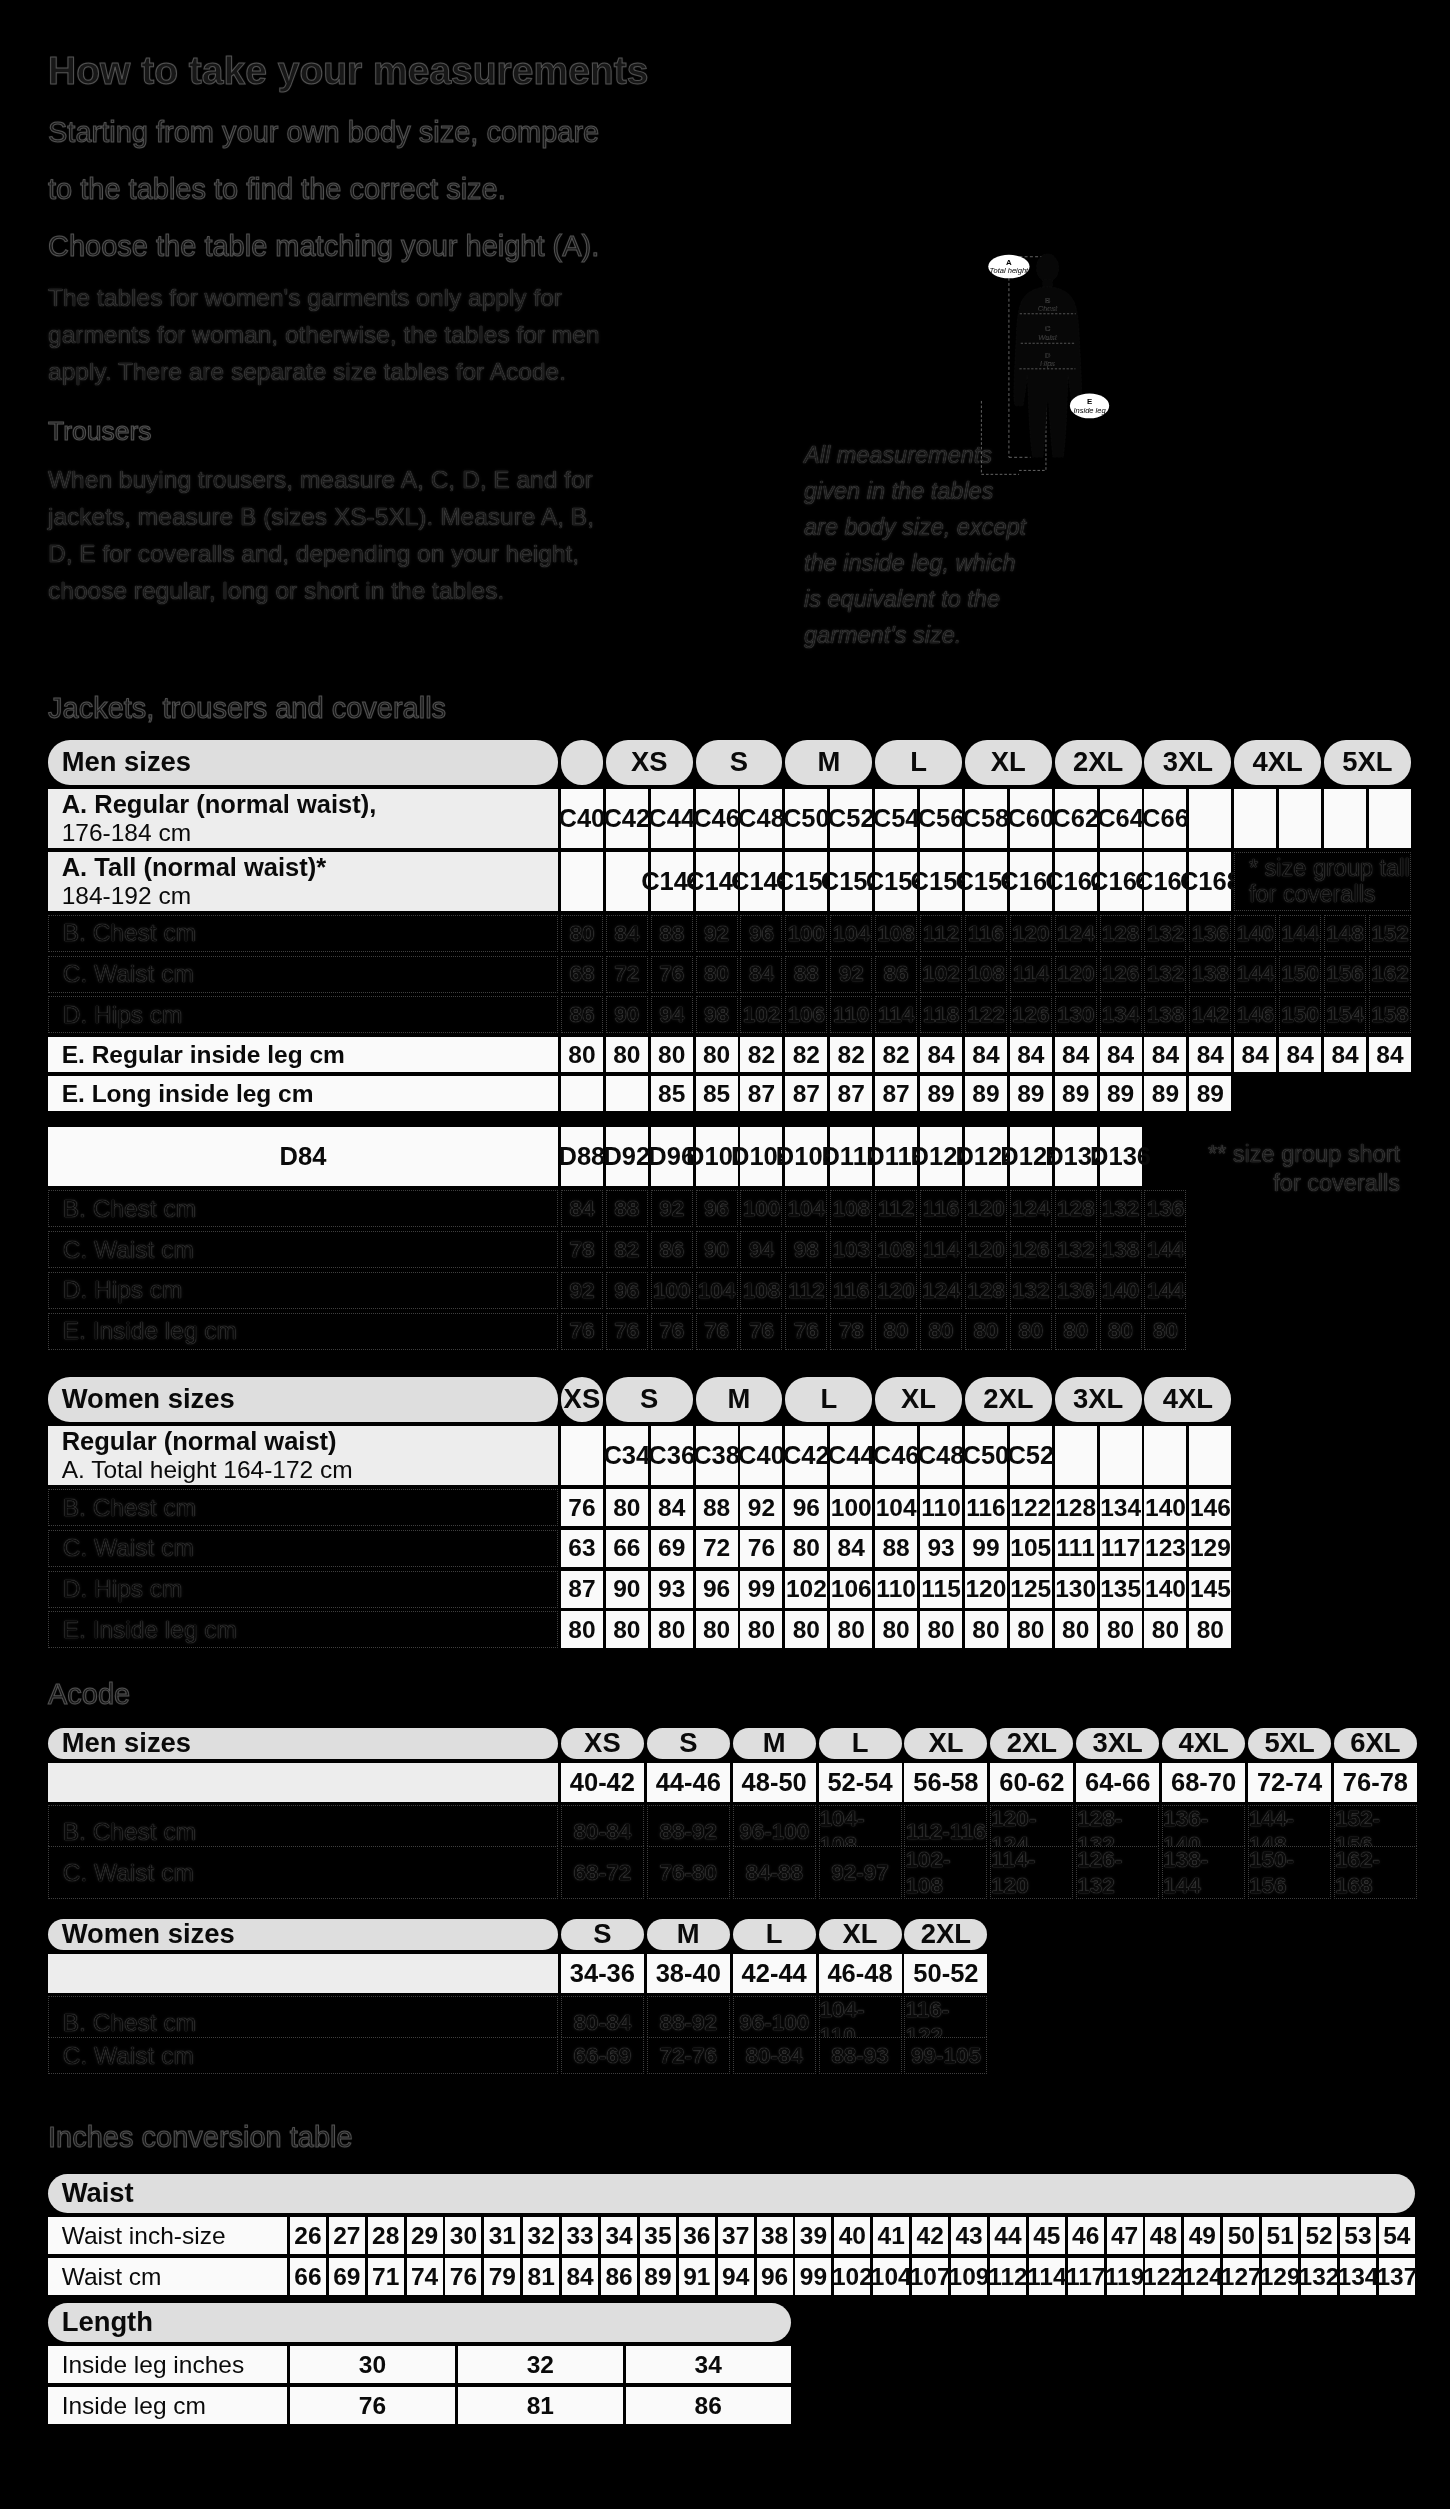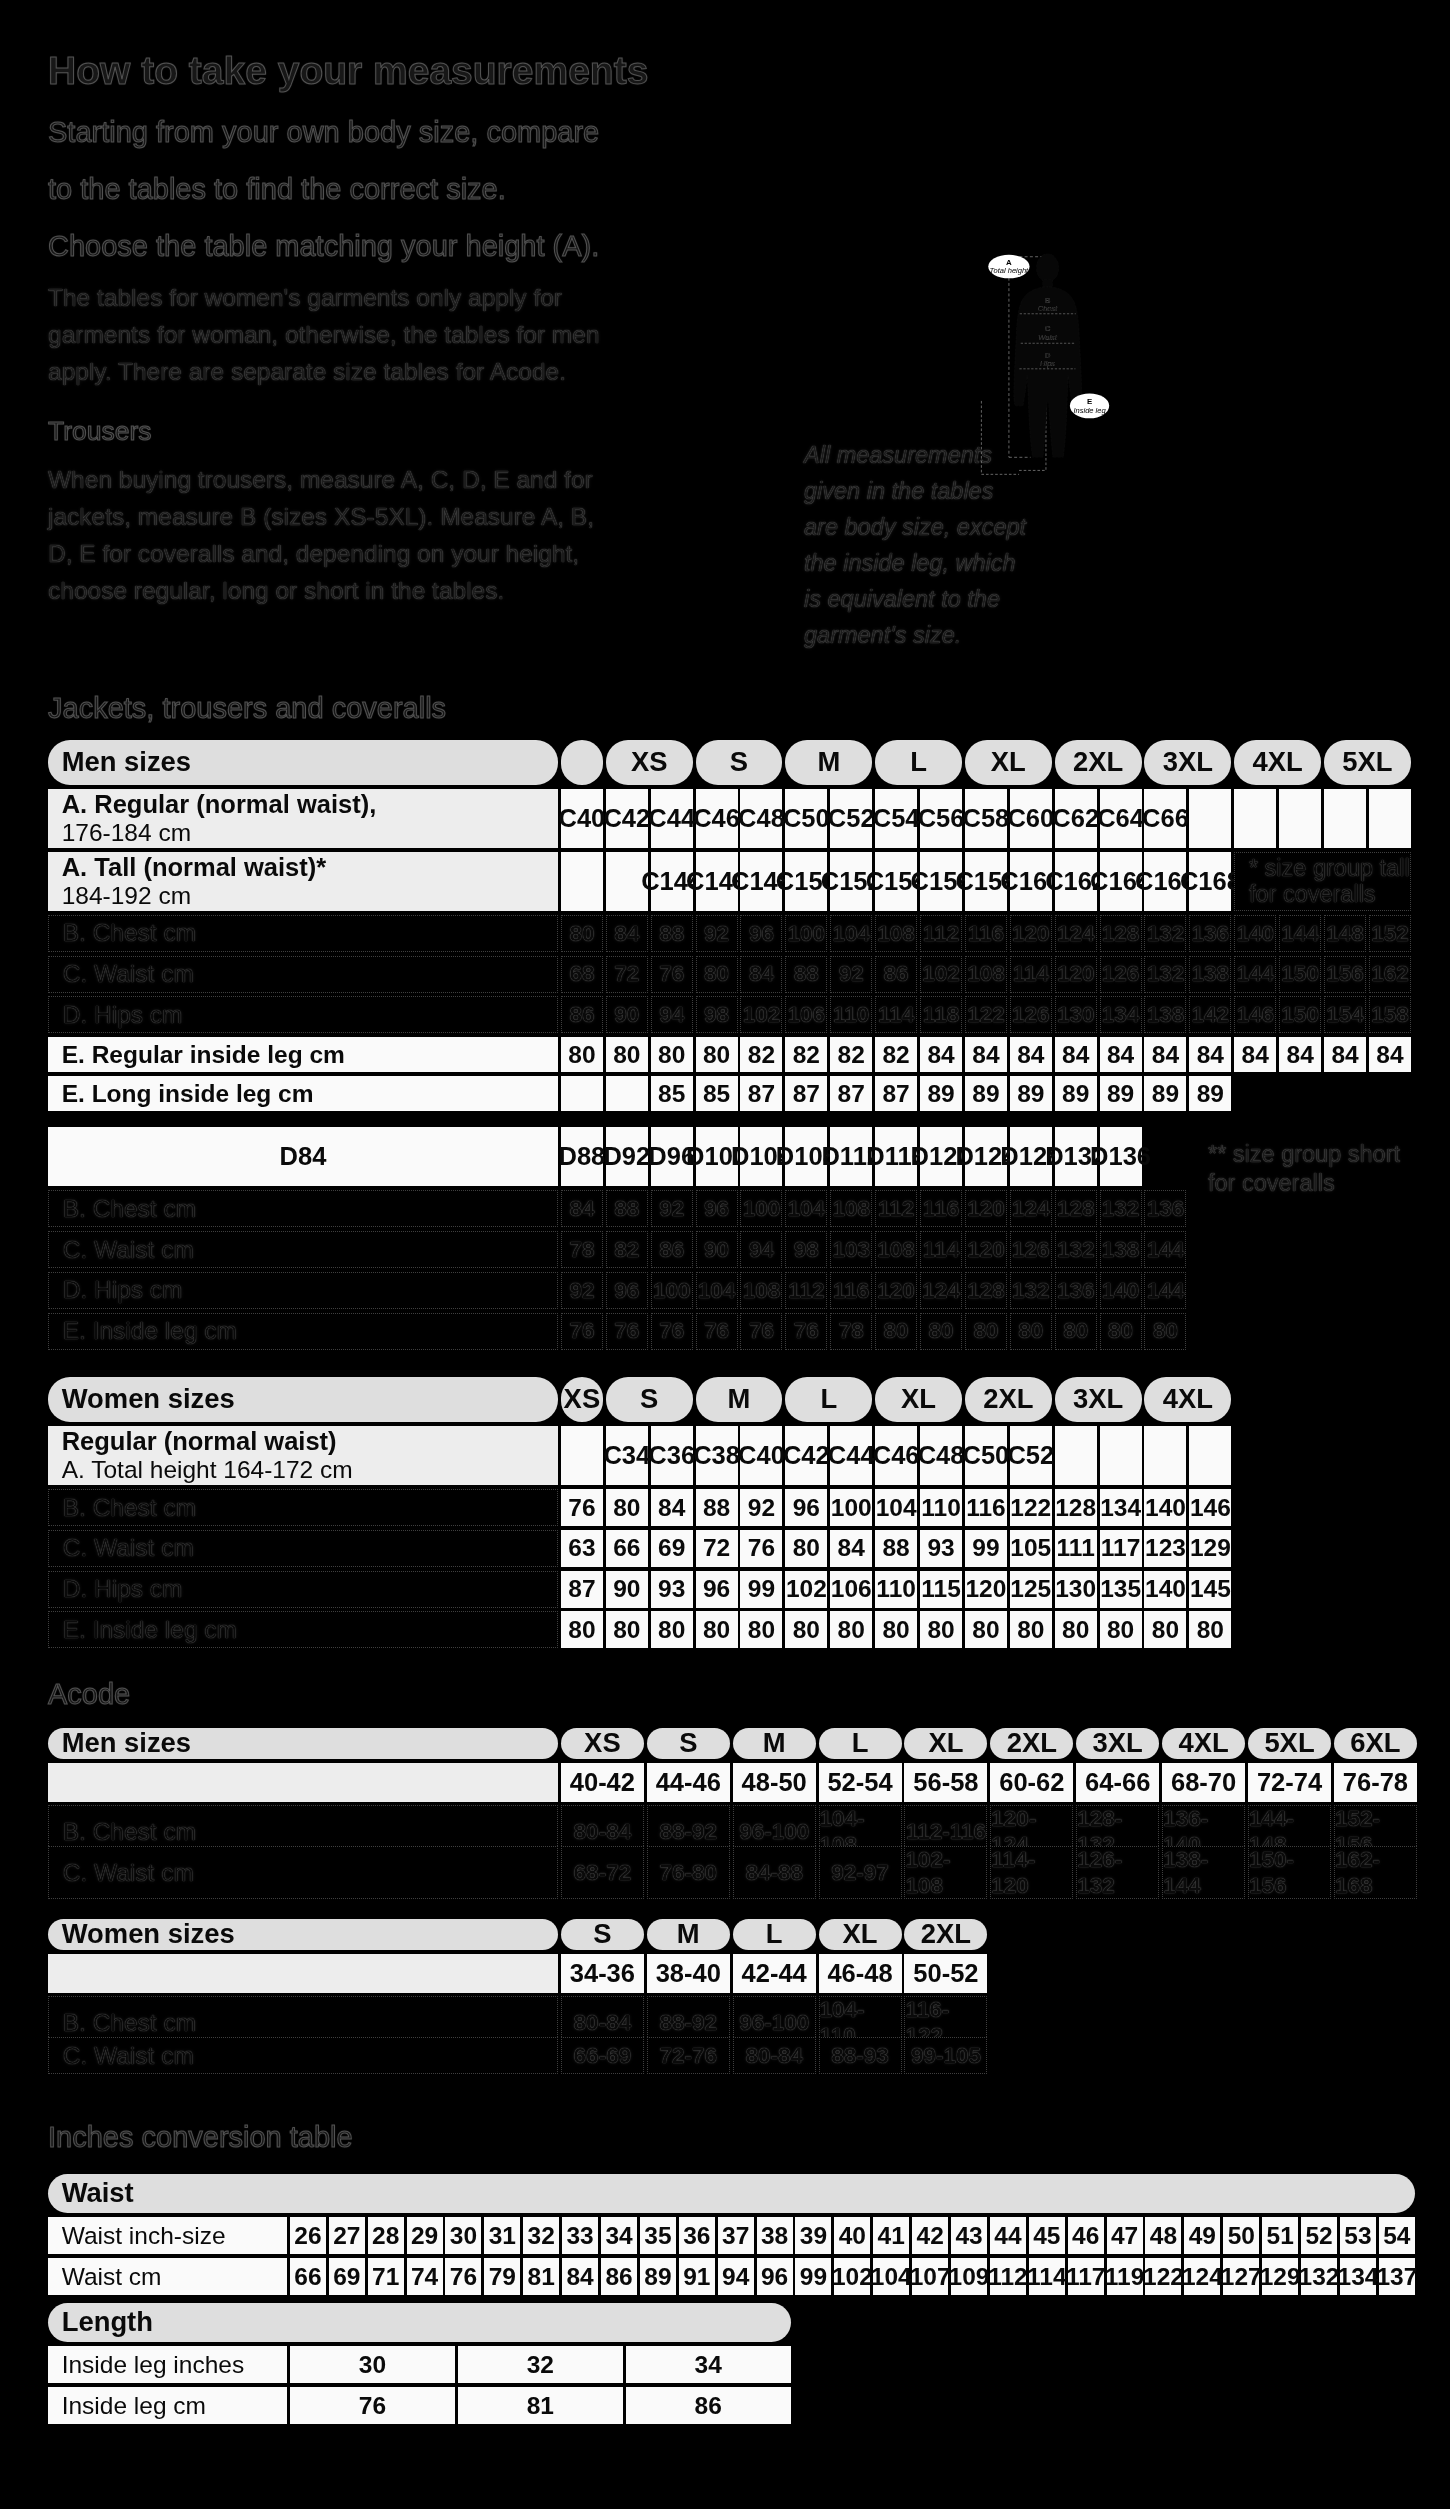--- a/index.html
+++ b/index.html
@@ -36,21 +36,21 @@
   .notecell .lb,.notecell .ls{font-size:23.5px;font-weight:normal;}
   .rowlab{font-size:24.5px;}
   .waist-lab{font-weight:normal;font-size:24.5px;}
   
   .h1{font-size:39px;font-weight:bold;}
   .h2{font-size:29px;font-weight:normal;}
   .h3{font-size:26.5px;font-weight:normal;}
   .sub{font-size:29px;line-height:57px;}
   .body{font-size:24.5px;line-height:37px;}
   .itnote{font-size:23.5px;line-height:36px;font-style:italic;}
-  .sidenote{font-size:23.5px;line-height:29px;}
+  .sidenote{font-size:23.5px;line-height:29px;text-align:right;}
 </style>
 </head>
 <body>
 
 <div id="canvas">
 
   <div class="abs gh h1" style="left:48px;top:49px;">How to take your measurements</div>
   <div class="abs gh sub pre" style="left:48px;top:104px;">Starting from your own body size, compare
 to the tables to find the correct size.
 Choose the table matching your height (A).</div>

